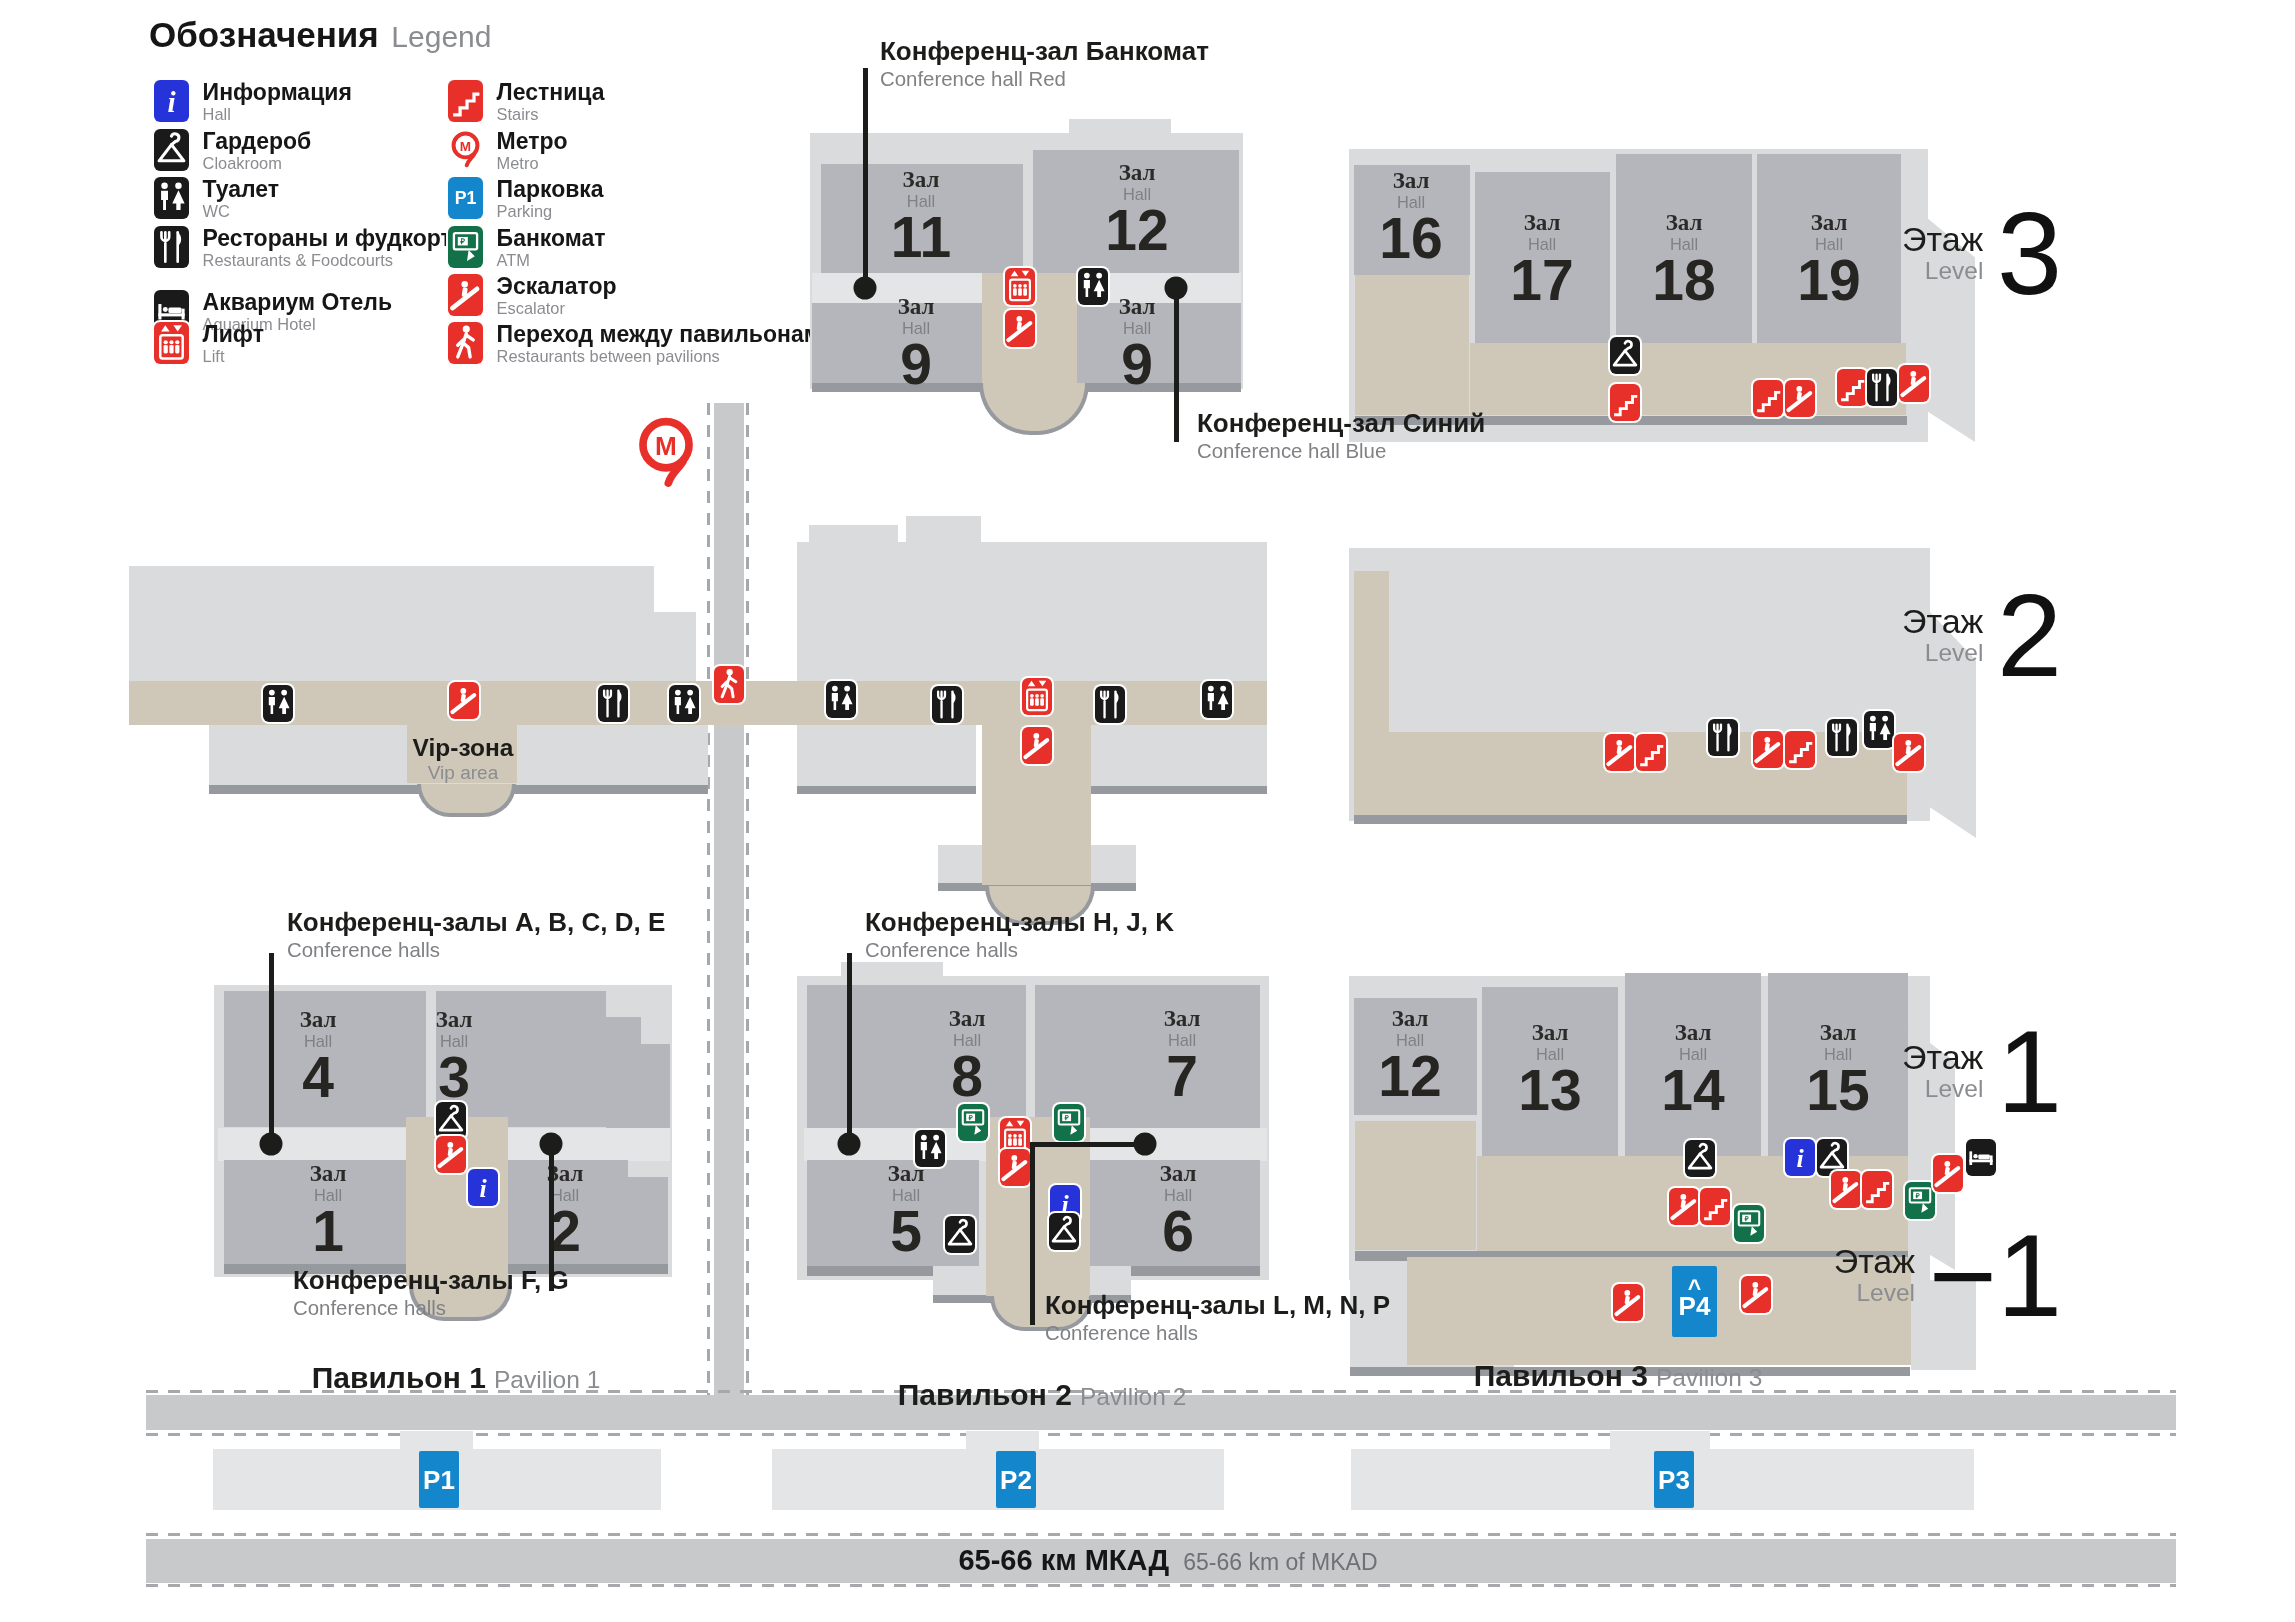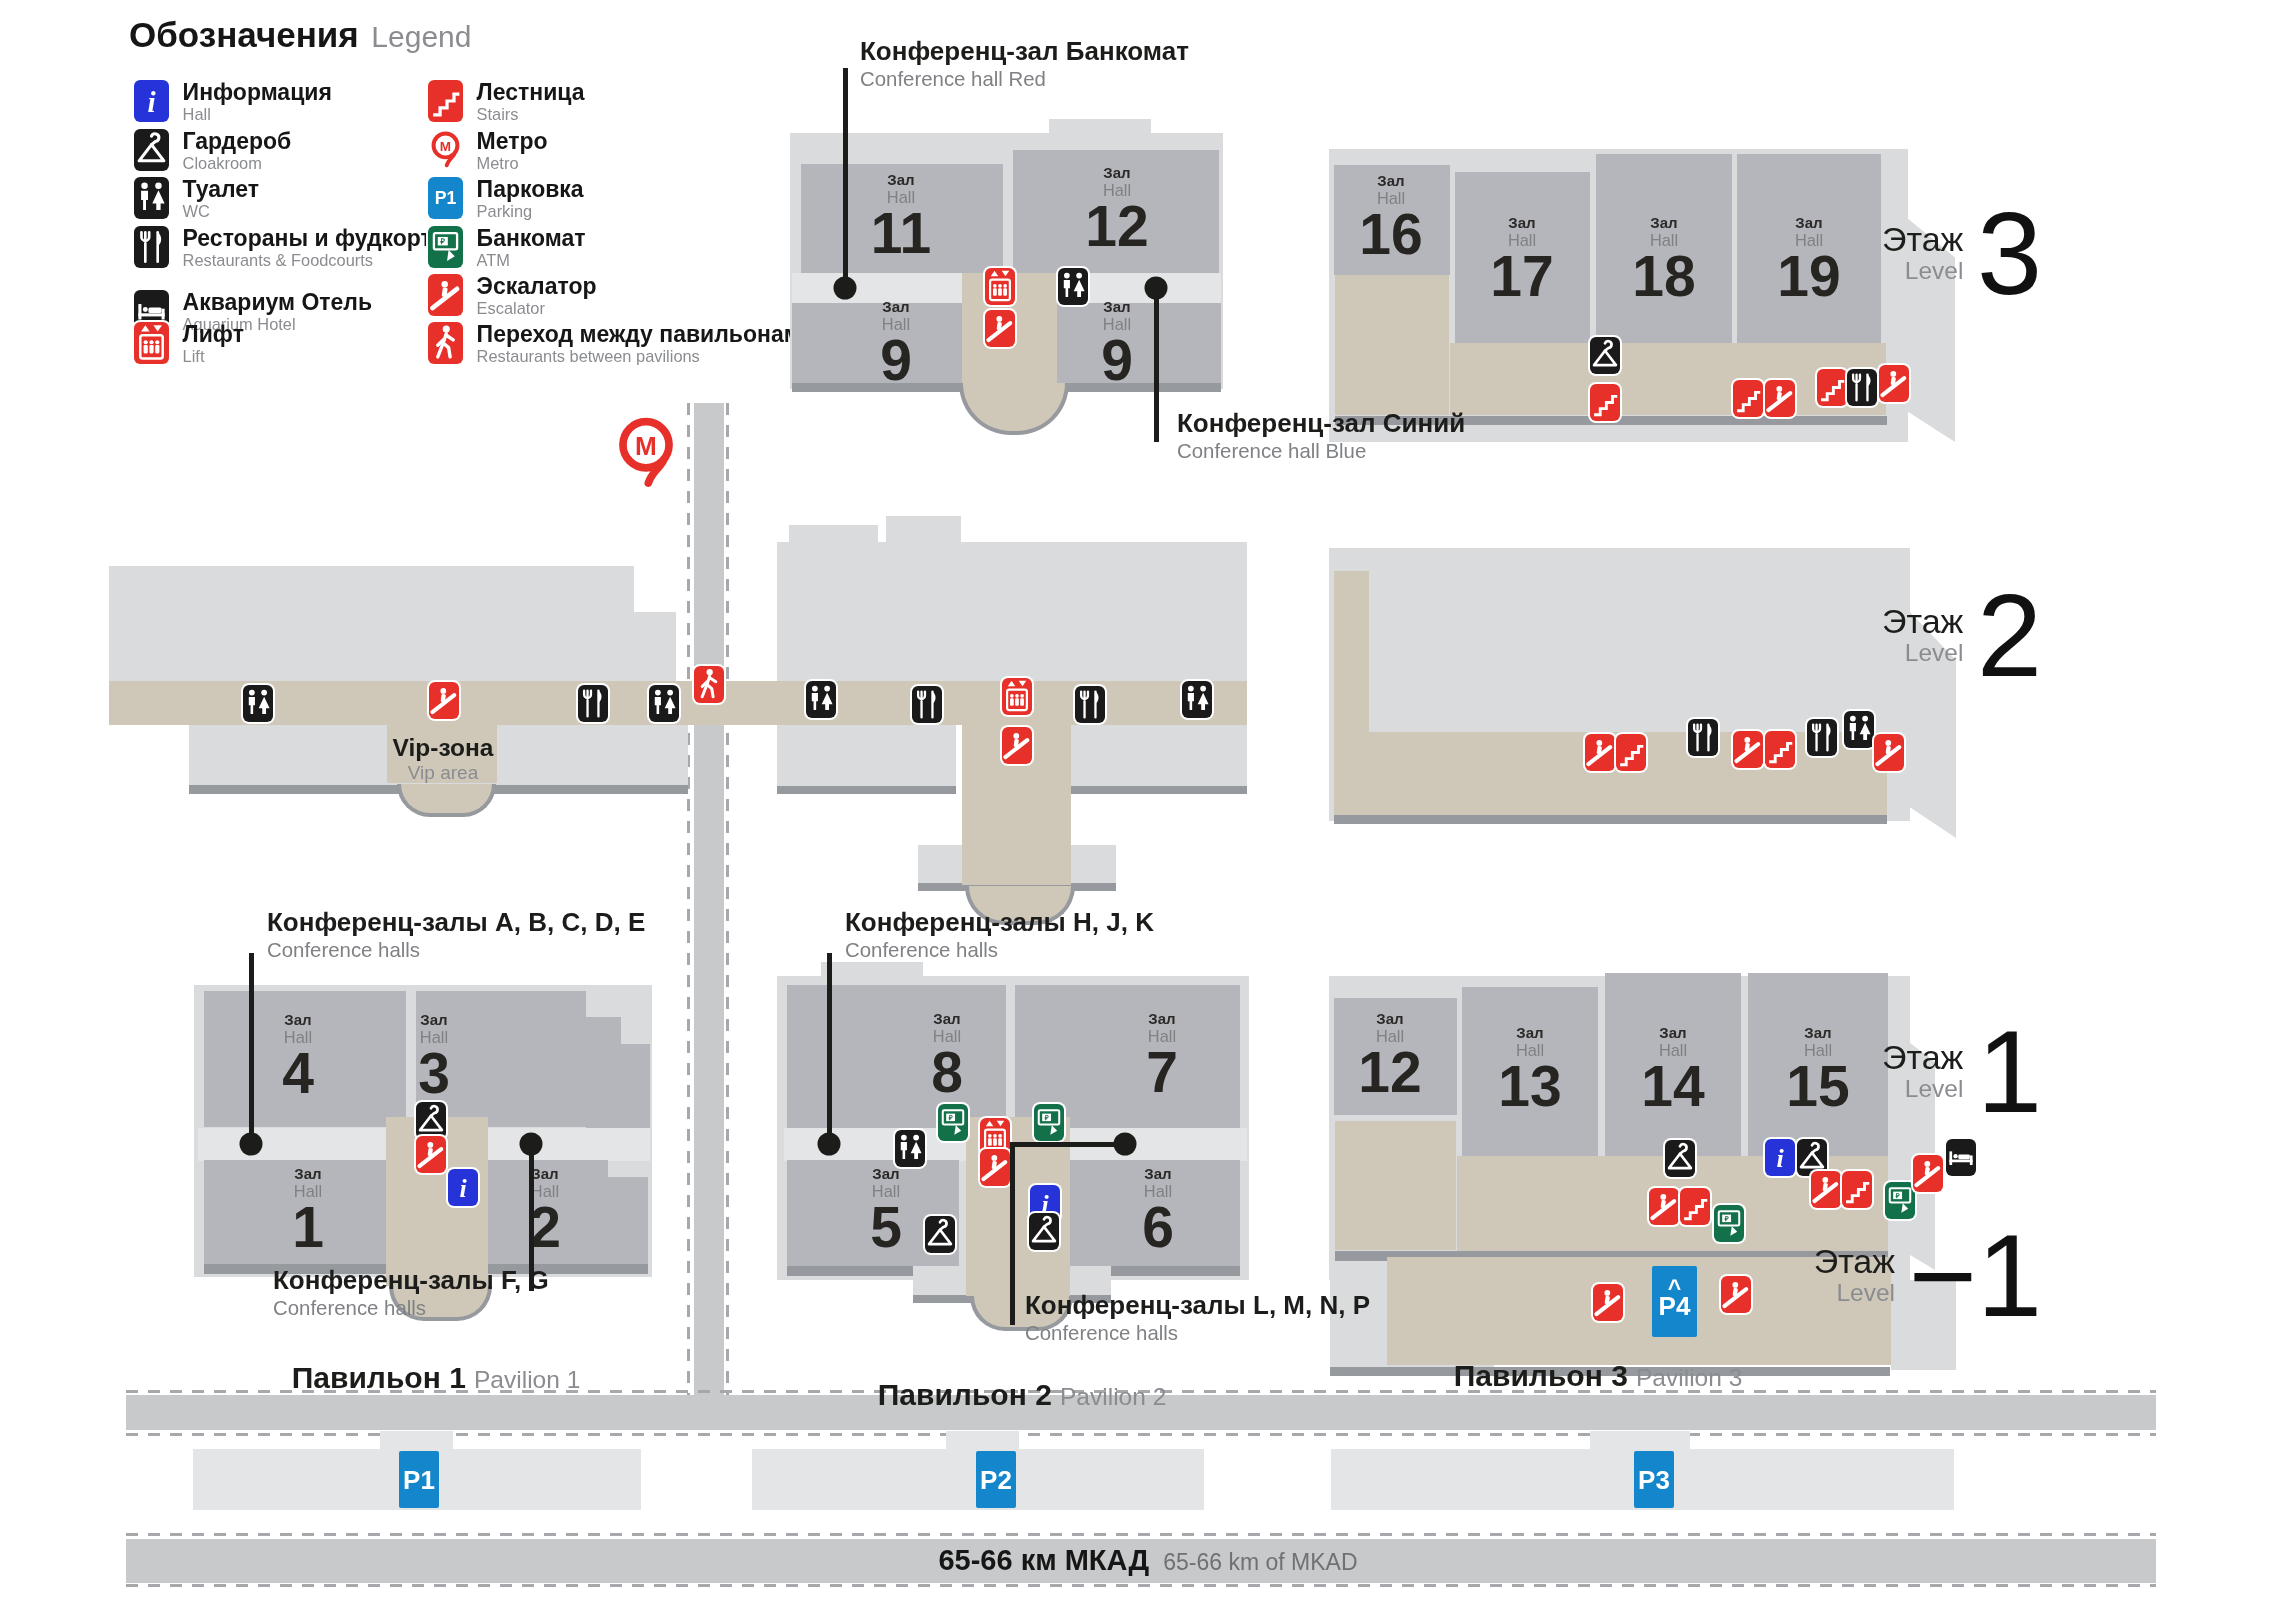--- a/index.html
+++ b/index.html
@@ -1,35 +1,35 @@
 <!DOCTYPE html>
 <html style="font-size:11px"><head>
 <meta charset="utf-8">
 <style>
   html,body{margin:0;padding:0;background:#fff;}
   #stage{position:relative;width:2161px;height:1623px;background:#fff;overflow:hidden;
-         font-family:"Liberation Sans",sans-serif;}
+         font-family:"Liberation Sans",sans-serif;margin-left:20px;}
   .abs{position:absolute;}
   .g1{background:#b4b6bb;}   
   .g2{background:#dadbdd;}   
   .g3{background:#e4e5e7;}   
   .tan{background:#cfc8b9;}  
   .sh{background:#96999e;}   
   .road{background:#c7c9cb;}
   .dash-h{height:3.4px;background:repeating-linear-gradient(90deg,#a6a8ab 0 12.3px,transparent 12.3px 22px);}
   .dash-v{width:3.4px;background:repeating-linear-gradient(180deg,#a6a8ab 0 12.3px,transparent 12.3px 22px);}
   .bump{border-radius:0 0 681px 681px;border:4.1px solid #96999e;border-top:none;background:#cfc8b9;}
 
   .tile{position:absolute;width:30px;height:37px;border-radius:6.1px;box-shadow:0 0 0 2px #fff;
         display:flex;align-items:center;justify-content:center;}
   .tile svg{width:30px;height:37px;display:block;}
   .t-red{background:#e8302a;} .t-black{background:#1a1a1a;} .t-blue{background:#2533d8;} .t-green{background:#13714a;}
 
   .hall{position:absolute;transform:translate(-50%,-50%);text-align:center;white-space:nowrap;}
-  .hall .ru{font-size:15px;font-weight:bold;color:#2b2a28;line-height:1.05;}
+  .hall .ru{font-size:23px;font-weight:bold;color:#2b2a28;line-height:1.05;font-family:Liberation Serif, serif;}
   .hall .en{font-size:16.4px;color:#7f8184;line-height:1.1;}
   .hall .num{font-size:57px;font-weight:bold;color:#262522;line-height:.98;}
 
   .co-label{position:absolute;white-space:nowrap;}
   .co-label .ru{font-size:26px;font-weight:bold;color:#1c1c1a;line-height:1.15;}
   .co-label .en{font-size:20.4px;color:#7f8184;line-height:1.25;}
   .cline{position:absolute;background:#1c1c1a;}
   .cdot{position:absolute;width:23px;height:23px;border-radius:50%;background:#1c1c1a;transform:translate(-50%,-50%);}
 
   .level-label{position:absolute;right:119px;display:flex;align-items:center;gap:13.6px;}

